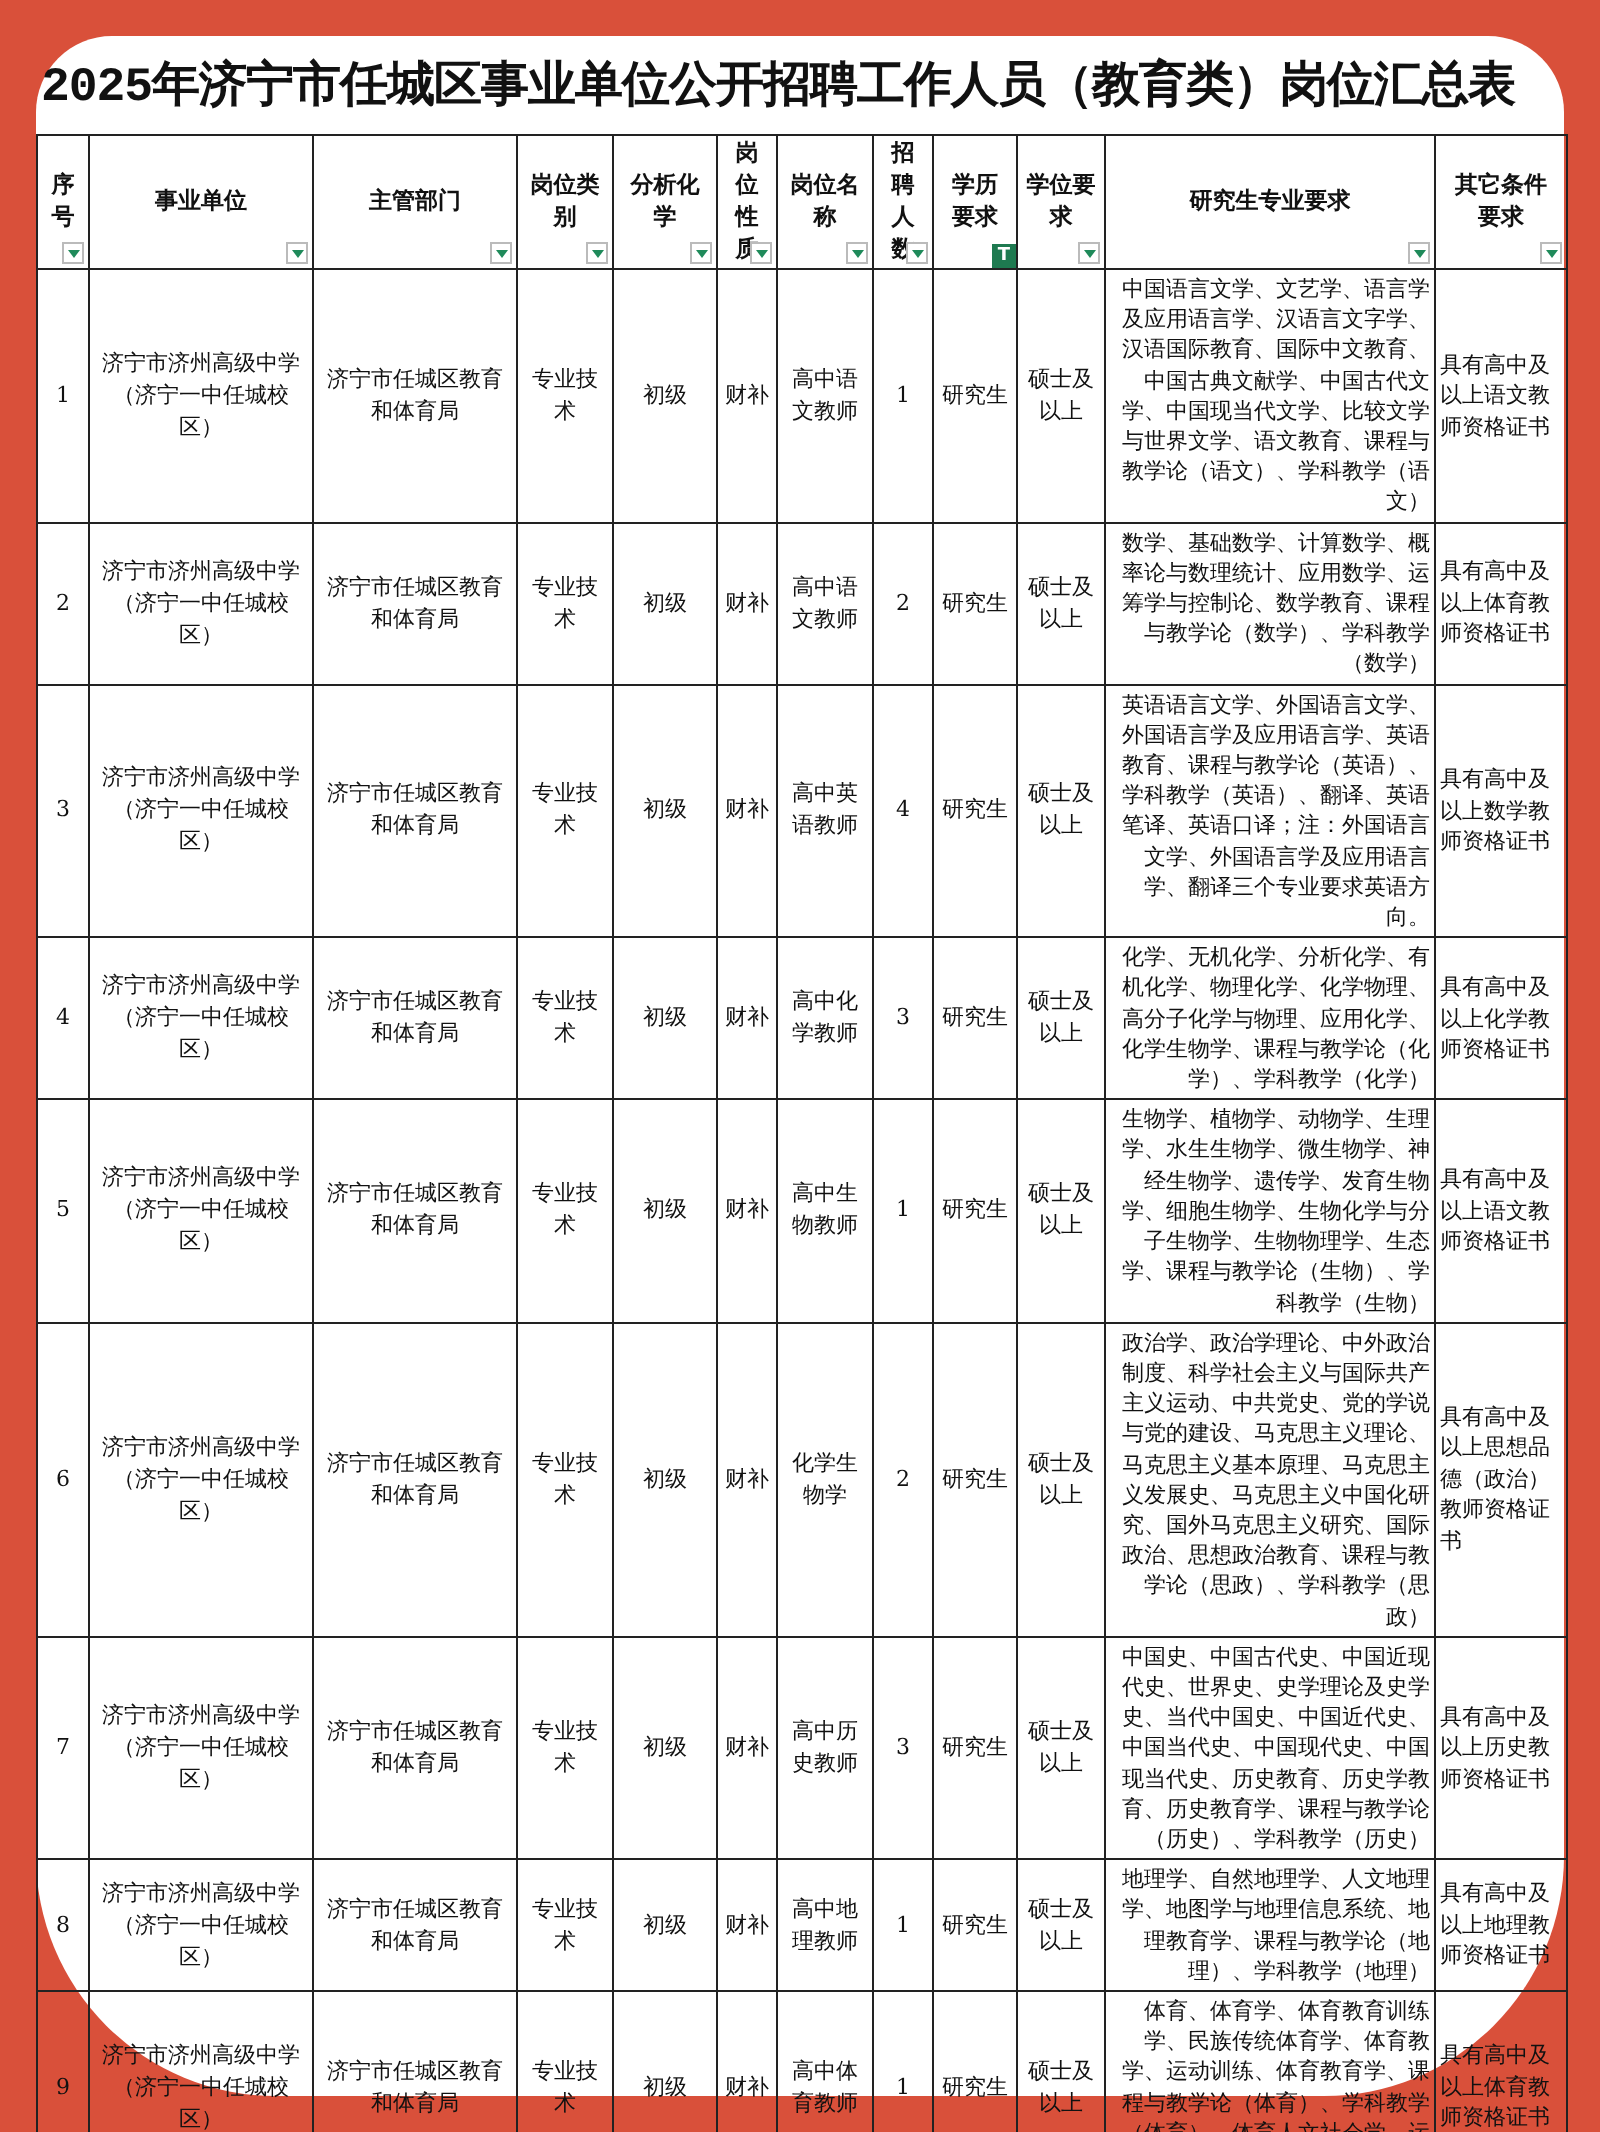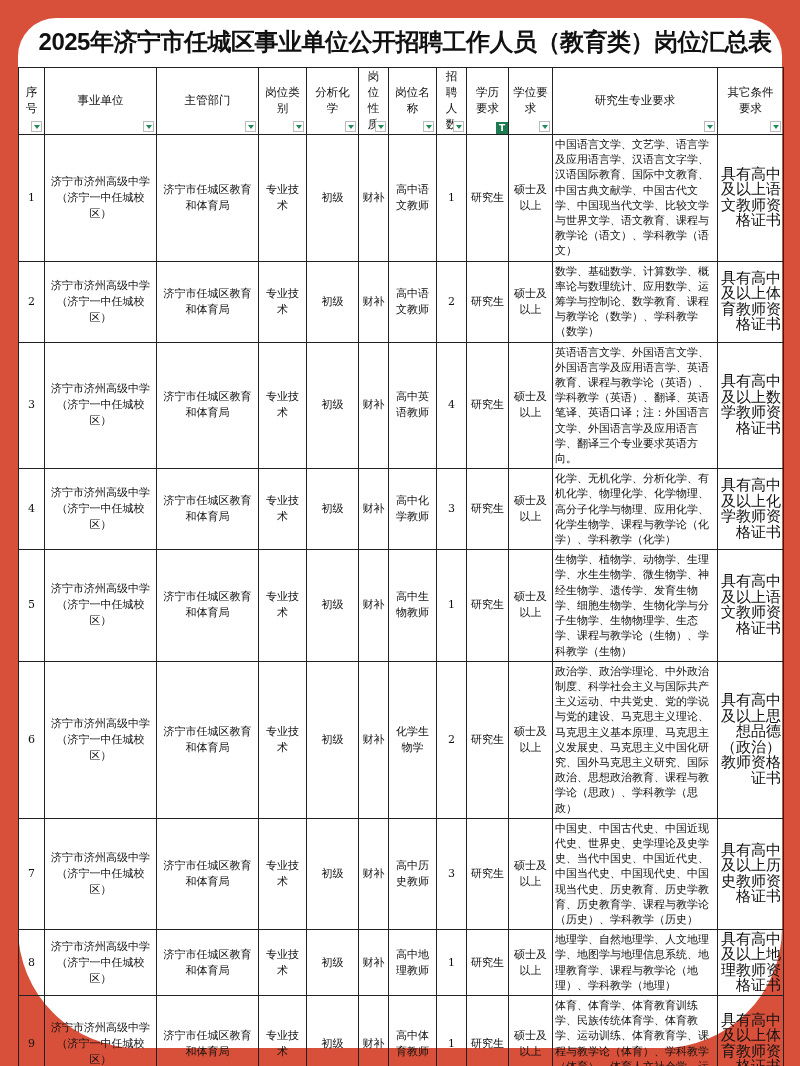--- a/index.html
+++ b/index.html
@@ -8,56 +8,56 @@
     background: #d9503a;
     position: relative; overflow: hidden;
     font-family: "DejaVu Sans", "Liberation Sans", sans-serif;
   }
   .paper {
     position: absolute; left: 18px; top: 18px; width: 764px; height: 1030px;
     background: #ffffff;
     border-radius: 38px 38px 120px 120px;
   }
   .title {
-    position: absolute; left: 20px; top: 26px; width: 770px; text-align: center;
-    font-family: Liberation Sans, sans-serif;
+    position: absolute; left: 4px; top: 26px; width: 770px; text-align: center;
+    font-family: Liberation Mono, monospace;
     font-weight: bold; font-size: 24px; letter-spacing: -0.5px; color: #111;
     white-space: nowrap;
   }
   table {
     position: absolute; left: 18px; top: 67px;
     width: 765px; border-collapse: collapse; table-layout: fixed;
     font-size: 11px; color: #111;
   }
   th, td {
     border: 1.2px solid #222; padding: 0 2px;
     text-align: center; vertical-align: middle;
     line-height: 16px;
   }
   th {
     font-weight: normal; font-size: 11.5px; height: 48px; position: relative;
     padding-bottom: 2px;
   }
-  .hdr-text { display: block; padding: 0 2px; }
+  .hdr-text { display: block; padding: 0 2px; font-weight: bold; }
   .drop {
     position: absolute; right: 2px; bottom: 2px;
     width: 9px; height: 9px; border: 1px solid #bbb; background: #fff;
     display: flex; align-items: center; justify-content: center;
   }
   .drop::after {
     content: ""; border-left: 3px solid transparent; border-right: 3px solid transparent;
     border-top: 4px solid #1f8a5a;
   }
   .filter {
     position: absolute; right: 0; bottom: 0;
     width: 12px; height: 12px; background: #1e7a50; color: #fff;
     font-size: 9px; line-height: 12px; text-align: center; font-weight: bold;
   }
-  td.major { text-align: left; font-size: 11px; line-height: 15.2px; padding: 2px 2px; }
-  td.other { text-align: right; font-size: 15px; line-height: 15.5px; padding: 0 2px; }
+  td.major { text-align: right; font-size: 11px; line-height: 15.2px; padding: 2px 2px; }
+  td.other { text-align: left; font-size: 11px; line-height: 15.5px; padding: 0 2px; }
   td.num { font-family: "DejaVu Serif", "Liberation Serif", serif; font-size: 11px; }
 </style>
 </head>
 <body>
 
 <div class="paper"></div>
 
 <div class="title">2025年济宁市任城区事业单位公开招聘工作人员（教育类）岗位汇总表</div>
 
 <table>

